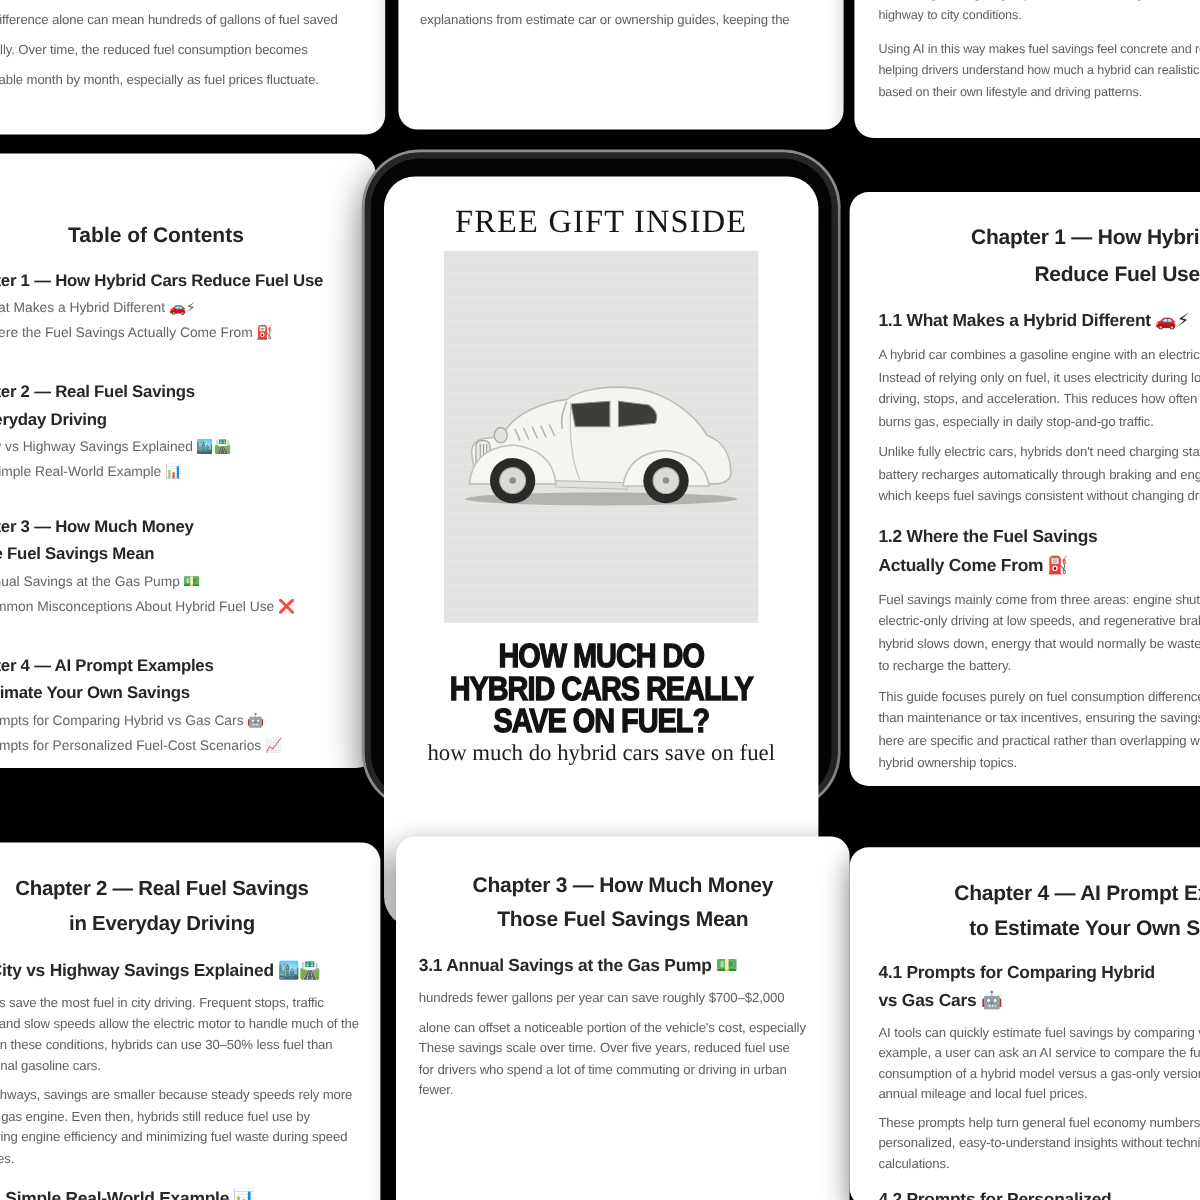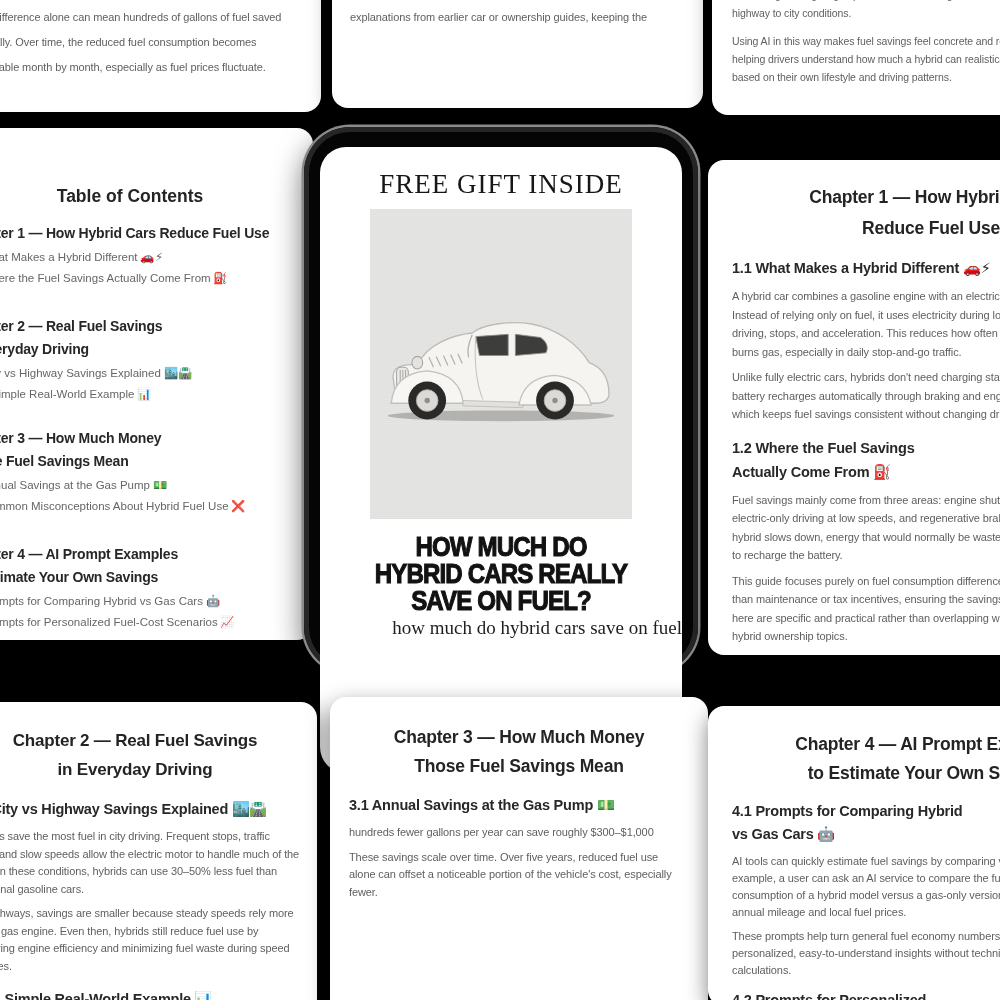--- a/index.html
+++ b/index.html
@@ -39,21 +39,21 @@
           border-radius:26px;overflow:hidden;}
   .banner{margin-top:22px;text-align:center;font-family:"Liberation Serif","DejaVu Serif",serif;
           font-size:27px;letter-spacing:1px;color:#161616;line-height:30px;}
   .car-img{margin:10px auto 0;width:262px;height:310px;background:#e6e5e3;
            background-image:repeating-linear-gradient(0deg,rgba(0,0,0,.02) 0 1px,transparent 1px 2px);
            display:flex;align-items:center;justify-content:center;}
   .car-img svg{width:252px;height:150px;margin-top:10px;}
   .cover-title{margin-top:14px;text-align:center;font-weight:900;color:#121212;font-size:28px;
                line-height:27px;letter-spacing:-1px;transform:scaleX(.86);transform-origin:50% 50%;
                -webkit-text-stroke:1.1px #121212;}
-  .cover-subtitle{margin-top:3px;text-align:right;font-family:"Liberation Serif","DejaVu Serif",serif;
+  .cover-subtitle{margin-top:3px;text-align:center;font-family:"Liberation Serif","DejaVu Serif",serif;
                   font-size:19px;color:#1e1e1e;}
 
   
   #ch1{left:708px;top:160px;width:398px;height:495px;padding:0 24px;}
   #ch1 .ch-title{margin-top:22px;line-height:31px;}
   #ch1 .sec-h{margin-top:12px;}
   #ch1 .para{margin-top:7px;line-height:18.5px;}
 
   #ch2{left:-47px;top:702px;width:334px;height:320px;padding:0 15px;}
   #ch2 .ch-title{margin-top:24px;line-height:29px;font-size:17px;}
@@ -80,21 +80,21 @@
   <section class="card" id="card-top-left">
     <div class="body nowrap">
         <div>This difference alone can mean hundreds of gallons of fuel saved</div>
         <div>annually. Over time, the reduced fuel consumption becomes</div>
         <div>noticeable month by month, especially as fuel prices fluctuate.</div>
       </div>
   </section>
 
   <section class="card" id="card-top-center">
     <div class="body nowrap">
-        <div>explanations from earlier car or ownership guides, keeping the</div>
+        <div>explanations from estimate car or ownership guides, keeping the</div>
       </div>
   </section>
 
   <section class="card" id="card-top-right">
     <div class="body nowrap p1">
         <div>fuel savings change if gas prices rise or if driving shifts from</div>
         <div>highway to city conditions.</div>
       </div>
     <div class="body nowrap p2">
         <div>Using AI in this way makes fuel savings feel concrete and relevant,</div>
@@ -253,25 +253,26 @@
 
   <section class="card" id="ch3">
     <div class="ch-title">
         <div>Chapter 3 — How Much Money</div>
         <div>Those Fuel Savings Mean</div>
       </div>
     <div class="sec-h nowrap">
         <div>3.1 Annual Savings at the Gas Pump 💵</div>
       </div>
     <div class="body para nowrap">
-        <div>hundreds fewer gallons per year can save roughly $300–$1,000</div>
-      </div>
-    <div class="body para nowrap">
+        <div>hundreds fewer gallons per year can save roughly $700–$2,000</div>
+      </div>
+    <div class="body para nowrap">
+        <div>alone can offset a noticeable portion of the vehicle's cost, especially</div>
         <div>These savings scale over time. Over five years, reduced fuel use</div>
-        <div>alone can offset a noticeable portion of the vehicle's cost, especially</div>
+        <div>for drivers who spend a lot of time commuting or driving in urban</div>
         <div>fewer.</div>
       </div>
   </section>
 
   <section class="card" id="ch4">
     <div class="ch-title">
         <div>Chapter 4 — AI Prompt Examples</div>
         <div>to Estimate Your Own Savings</div>
       </div>
     <div class="sec-h nowrap">

